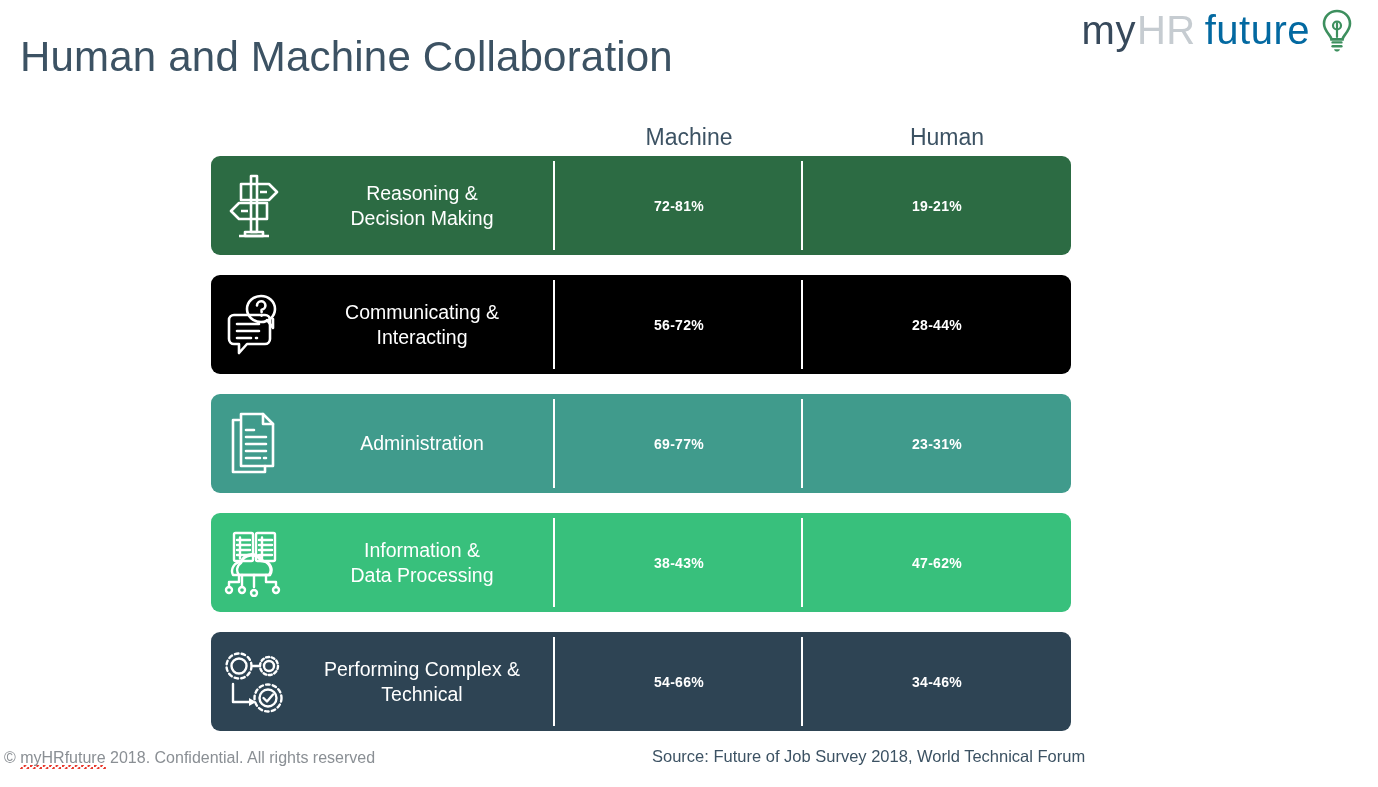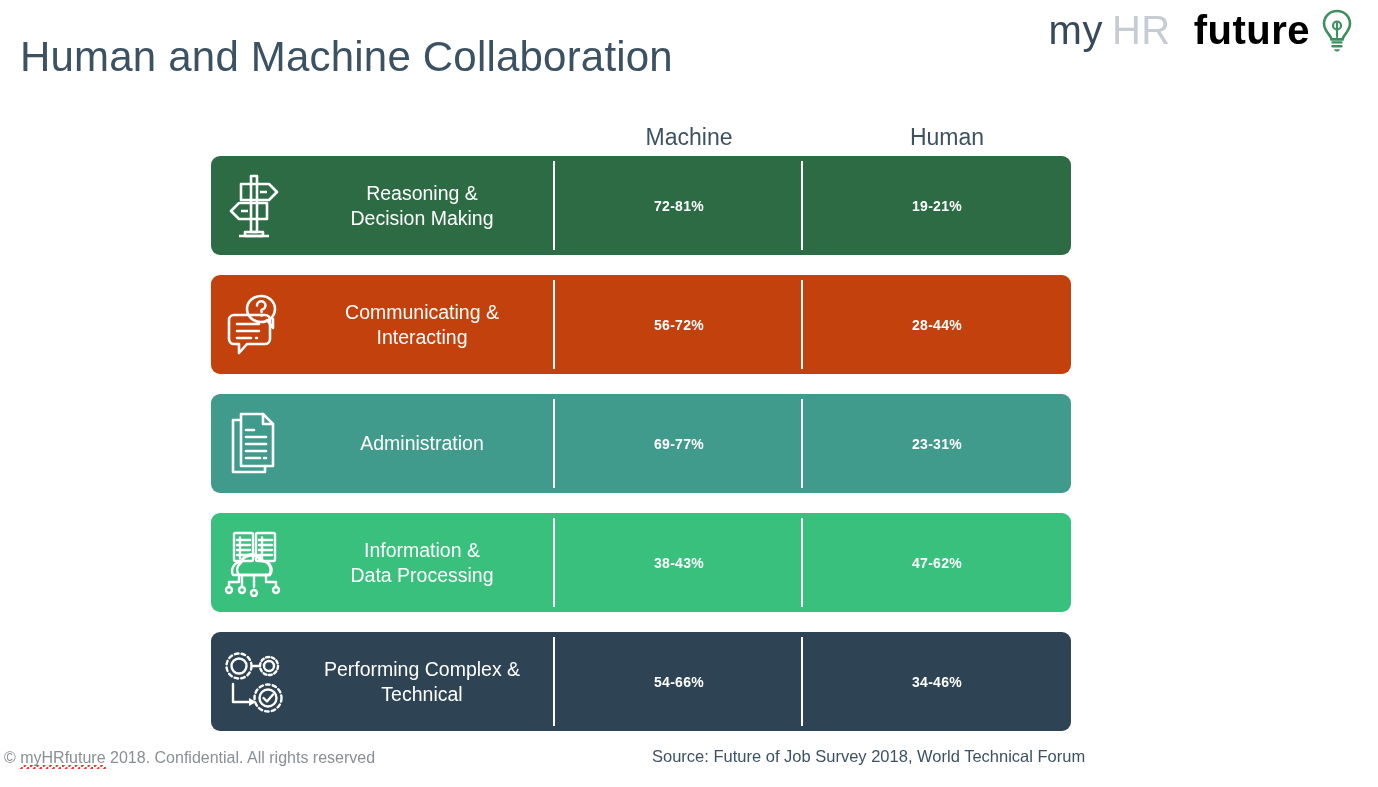--- a/index.html
+++ b/index.html
@@ -22,22 +22,22 @@
     top: 8px;
     right: 22px;
     display: flex;
     align-items: center;
     font-size: 40px;
     font-weight: 300;
     letter-spacing: 0.5px;
     line-height: 1;
   }
   .logo-my      { color: #37495b; }
-  .logo-hr      { color: #c6ccd1; margin-left: 9px; }
-  .logo-future  { color: #000000; margin-left: 23px; font-weight: bold; }
+  .logo-hr      { color: #c6ccd1; margin-left: 1px; }
+  .logo-future  { color: #0369a1; margin-left: 9px; }
   .logo-bulb    { margin-left: 8px; display: flex; }
 
   
   .title {
     position: absolute;
     left: 20px;
     top: 33px;
     font-size: 42px;
     font-weight: 400;
     color: #3c5263;
@@ -213,21 +213,21 @@
             <path d="M16 64 H46"></path>
           </svg>
         </div>
         <div class="label-text">Reasoning &amp;
 Decision Making</div>
       </div>
       <div class="cell-value human">72-81%</div>
       <div class="cell-value machine">19-21%</div>
     </div>
 
-    <div class="row" style="background-color: #c2410c;">
+    <div class="row" style="background-color: #000000;">
       <div class="cell-label">
         <div class="icon-box">
           <svg width="62" height="66" viewBox="0 0 62 66" fill="none" stroke="#ffffff" stroke-width="2.6" stroke-linejoin="round" stroke-linecap="round">
             <path d="M6 28 a5 5 0 0 1 5-5 H42 a5 5 0 0 1 5 5 V47 a5 5 0 0 1 -5 5 H24 L16 61 V52 H11 a5 5 0 0 1 -5 -5 Z"></path>
             <path d="M14 32 h22 M14 39 h22 M14 46 h14 M33 46 h1"></path>
             <path d="M36 4 a14 13 0 1 1 0 26 a14 13 0 1 1 0 -26 Z" transform="translate(2,0)"></path>
             <path d="M44 28 L50 36 L50 27"></path>
             <path d="M34 13.5 a4.2 4.2 0 1 1 4.6 4.2 v2.4" stroke-width="2.6"></path>
             <circle cx="38.6" cy="24" r="1.1" fill="#ffffff" stroke="none"></circle>
           </svg>

